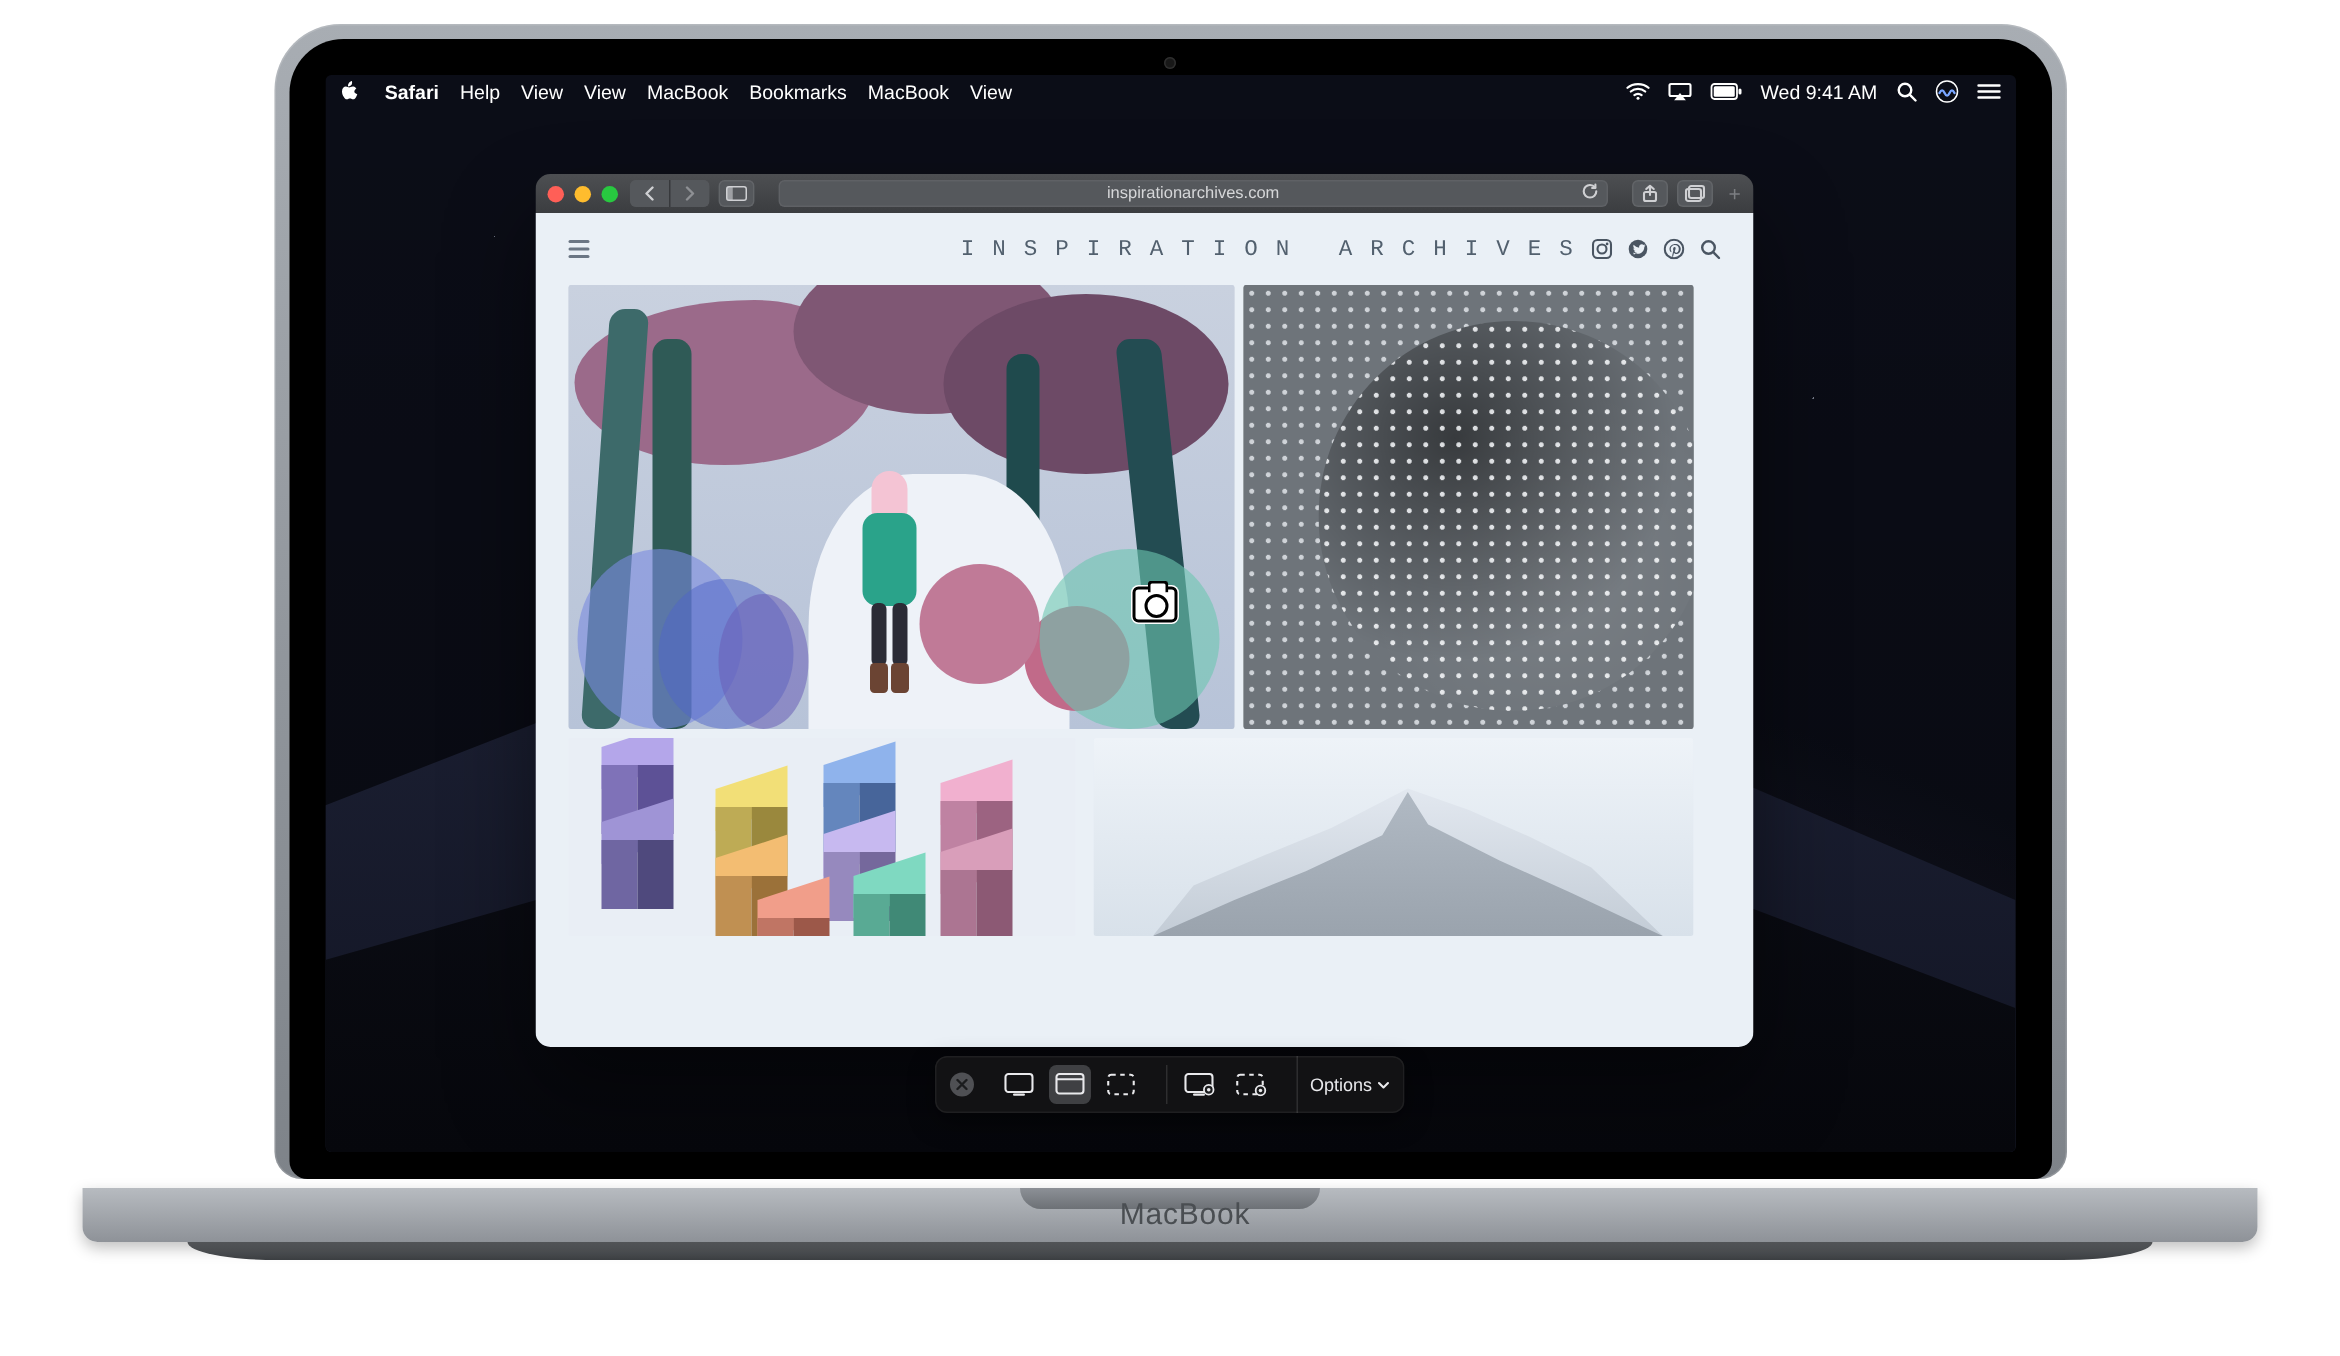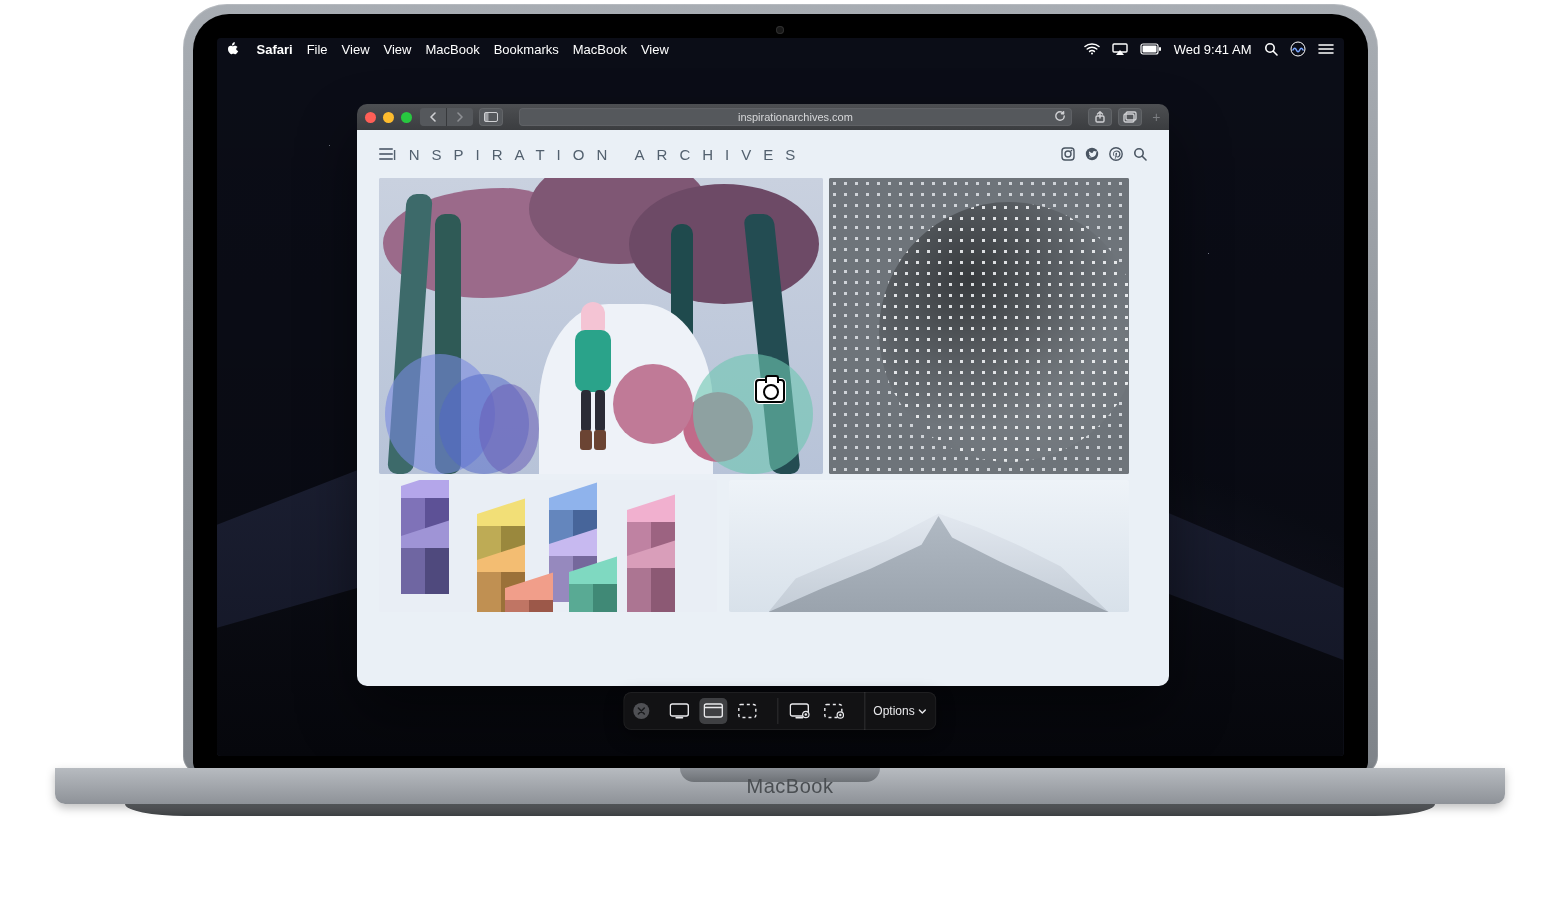--- a/index.html
+++ b/index.html
@@ -1,19 +1,19 @@
 <!DOCTYPE html>
 <html><head>
 <meta charset="utf-8">
 <style>
   html,body{margin:0;padding:0;width:1560px;height:904px;background:#fff;font-family:-apple-system,BlinkMacSystemFont,"Helvetica Neue",sans-serif;overflow:hidden;}
   .stage{position:relative;width:1560px;height:904px;background:#fff;}
   
   .laptop{position:absolute;left:50%;top:0;transform:translateX(-50%);width:1450px;height:840px;}
-  .lid{position:relative;width:1195px;height:770px;margin:4px auto;background:linear-gradient(#a8adb3,#7e8389);border-radius:44px 44px 18px 18px;padding:10px 10px 0 10px;box-sizing:border-box;box-shadow:inset 0 0 0 1px rgba(255,255,255,.15);}
+  .lid{position:relative;width:1195px;height:770px;margin:16px auto;background:linear-gradient(#a8adb3,#7e8389);border-radius:44px 44px 18px 18px;padding:10px 10px 0 10px;box-sizing:border-box;box-shadow:inset 0 0 0 1px rgba(255,255,255,.15);}
   .bezel{width:100%;height:100%;background:#000;border-radius:36px 36px 12px 12px;padding:24px 24px 18px 24px;box-sizing:border-box;position:relative;}
   .camera{position:absolute;top:12px;left:50%;transform:translateX(-50%);width:8px;height:8px;border-radius:50%;background:#181818;box-shadow:inset 0 0 0 1px #2f2f2f;}
   .screen{width:100%;height:100%;border-radius:4px;overflow:hidden;position:relative;}
   .base{position:relative;width:1450px;height:60px;margin:-10px auto 0;}
   .base-top{height:36px;background:linear-gradient(#b7bbc0,#8e9298);border-radius:0 0 10px 10px;box-shadow:0 4px 10px rgba(0,0,0,.25);position:relative;padding-left:10px;}
   .notch{position:absolute;top:0;left:50%;transform:translateX(-50%);width:200px;height:14px;background:linear-gradient(#8c9096,#6d7176);border-radius:0 0 14px 14px;}
   .base-label{position:absolute;width:100%;bottom:6px;text-align:center;color:#4a4e52;font-size:20px;letter-spacing:.5px;font-weight:400;}
   .base-bottom{height:12px;margin:0 70px;background:linear-gradient(#66696d,#3c3f42);border-radius:0 0 60px 60px/0 0 12px 12px;}
 
   
@@ -54,21 +54,21 @@
   .addr{flex:1;display:flex;align-items:center;justify-content:center;height:18px;margin:0 8px;border-radius:4px;background:#55585c;color:#d6d7d9;font-size:11px;box-shadow:inset 0 0 0 1px rgba(255,255,255,.06);position:relative;padding:0 26px;}
   .addr .reload{position:absolute;right:6px;top:50%;transform:translateY(-50%);}
   .tb-right{display:flex;align-items:center;gap:6px;}
   .tb-right .plus{margin-left:4px;color:#7c7e82;font-size:14px;}
 
   
   .page{height:calc(100% - 26px);background:#eaf0f6;overflow:hidden;}
   .site-header{height:48px;display:flex;align-items:center;padding:0 22px;}
   .hamburger{display:flex;flex-direction:column;gap:3px;}
   .hamburger span{display:block;width:14px;height:2px;background:#6b7684;border-radius:1px;}
-  .site-title{flex:1;text-align:left;color:#52606e;font-size:15px;letter-spacing:12px;font-weight:500;}
+  .site-title{flex:1;text-align:right;color:#52606e;font-size:15px;letter-spacing:12px;font-weight:500;font-family:Liberation Mono, monospace;}
   .site-icons{display:flex;align-items:center;gap:10px;color:#4a5562;}
   .site-icons svg{display:block;}
 
   .grid{display:grid;grid-template-columns:444px 300px;grid-auto-rows:auto;gap:6px;padding:0 22px;}
   .tile{border-radius:2px;overflow:hidden;position:relative;}
   .tile1{grid-column:1;grid-row:1;height:296px;background:#c7cfde;}
   .tile2{grid-column:2;grid-row:1;height:296px;background:#6a7075;}
   .tile3{grid-column:1;grid-row:2;height:132px;background:#e9eef5;width:338px;}
   .tile4{grid-column:2;grid-row:2;height:132px;background:#e8eef5;margin-left:-100px;width:400px;}
 
@@ -167,21 +167,21 @@
           </div>
 
           <div class="menubar">
             <div class="left">
               <span class="apple">
                 <svg width="12" height="14" viewBox="0 0 12 14">
                     <path fill="#fff" d="M9.2 7.4c0-1.6 1.3-2.4 1.4-2.4-.8-1.1-2-1.3-2.4-1.3-1 0-1.9.6-2.4.6s-1.3-.6-2.2-.6C2.3 3.7 1 4.8 1 7c0 1.3.5 2.7 1.2 3.6.6.8 1.2 1.6 2 1.6.8 0 1.1-.5 2.1-.5s1.3.5 2.1.5c.9 0 1.5-.8 2-1.6.4-.6.6-1.1.8-1.7-.1 0-1.9-.7-2-1.5ZM7.5 2.3C8 .9 7.6 0 7.6 0 6.8.1 6 .6 5.6 1.3c-.4.6-.7 1.5-.6 2.3.9 0 1.9-.5 2.5-1.3Z"></path>
                   </svg>
               </span>
               <span class="app">Safari</span>
-              <span>File</span>
+              <span>Help</span>
               <span>View</span>
               <span>View</span>
               <span>MacBook</span>
               <span>Bookmarks</span>
               <span>MacBook</span>
               <span>View</span>
             </div>
             <div class="right">
               <span>
                   <svg width="16" height="12" viewBox="0 0 16 12">

